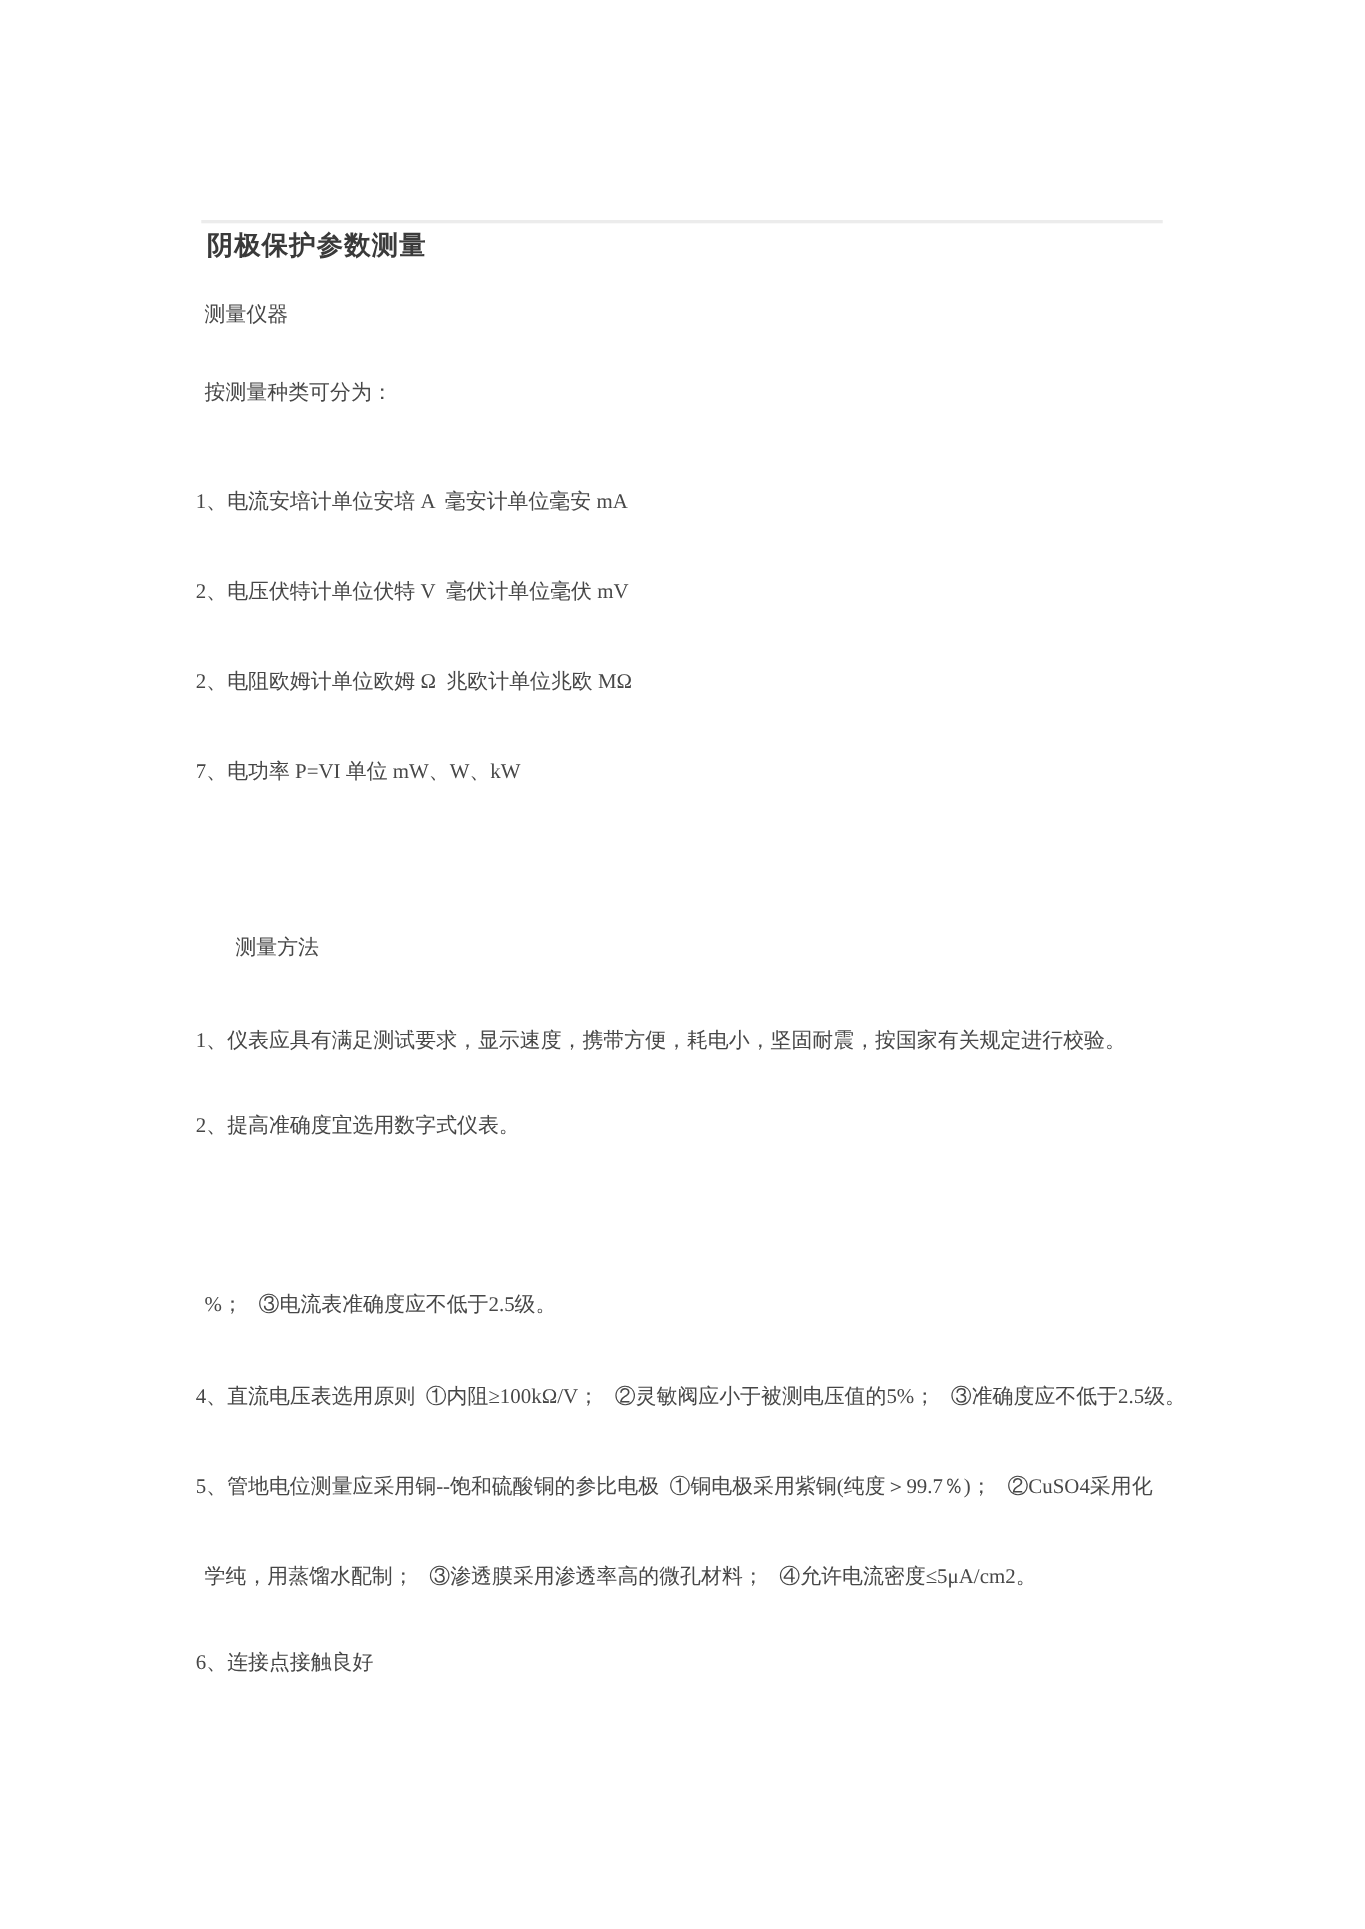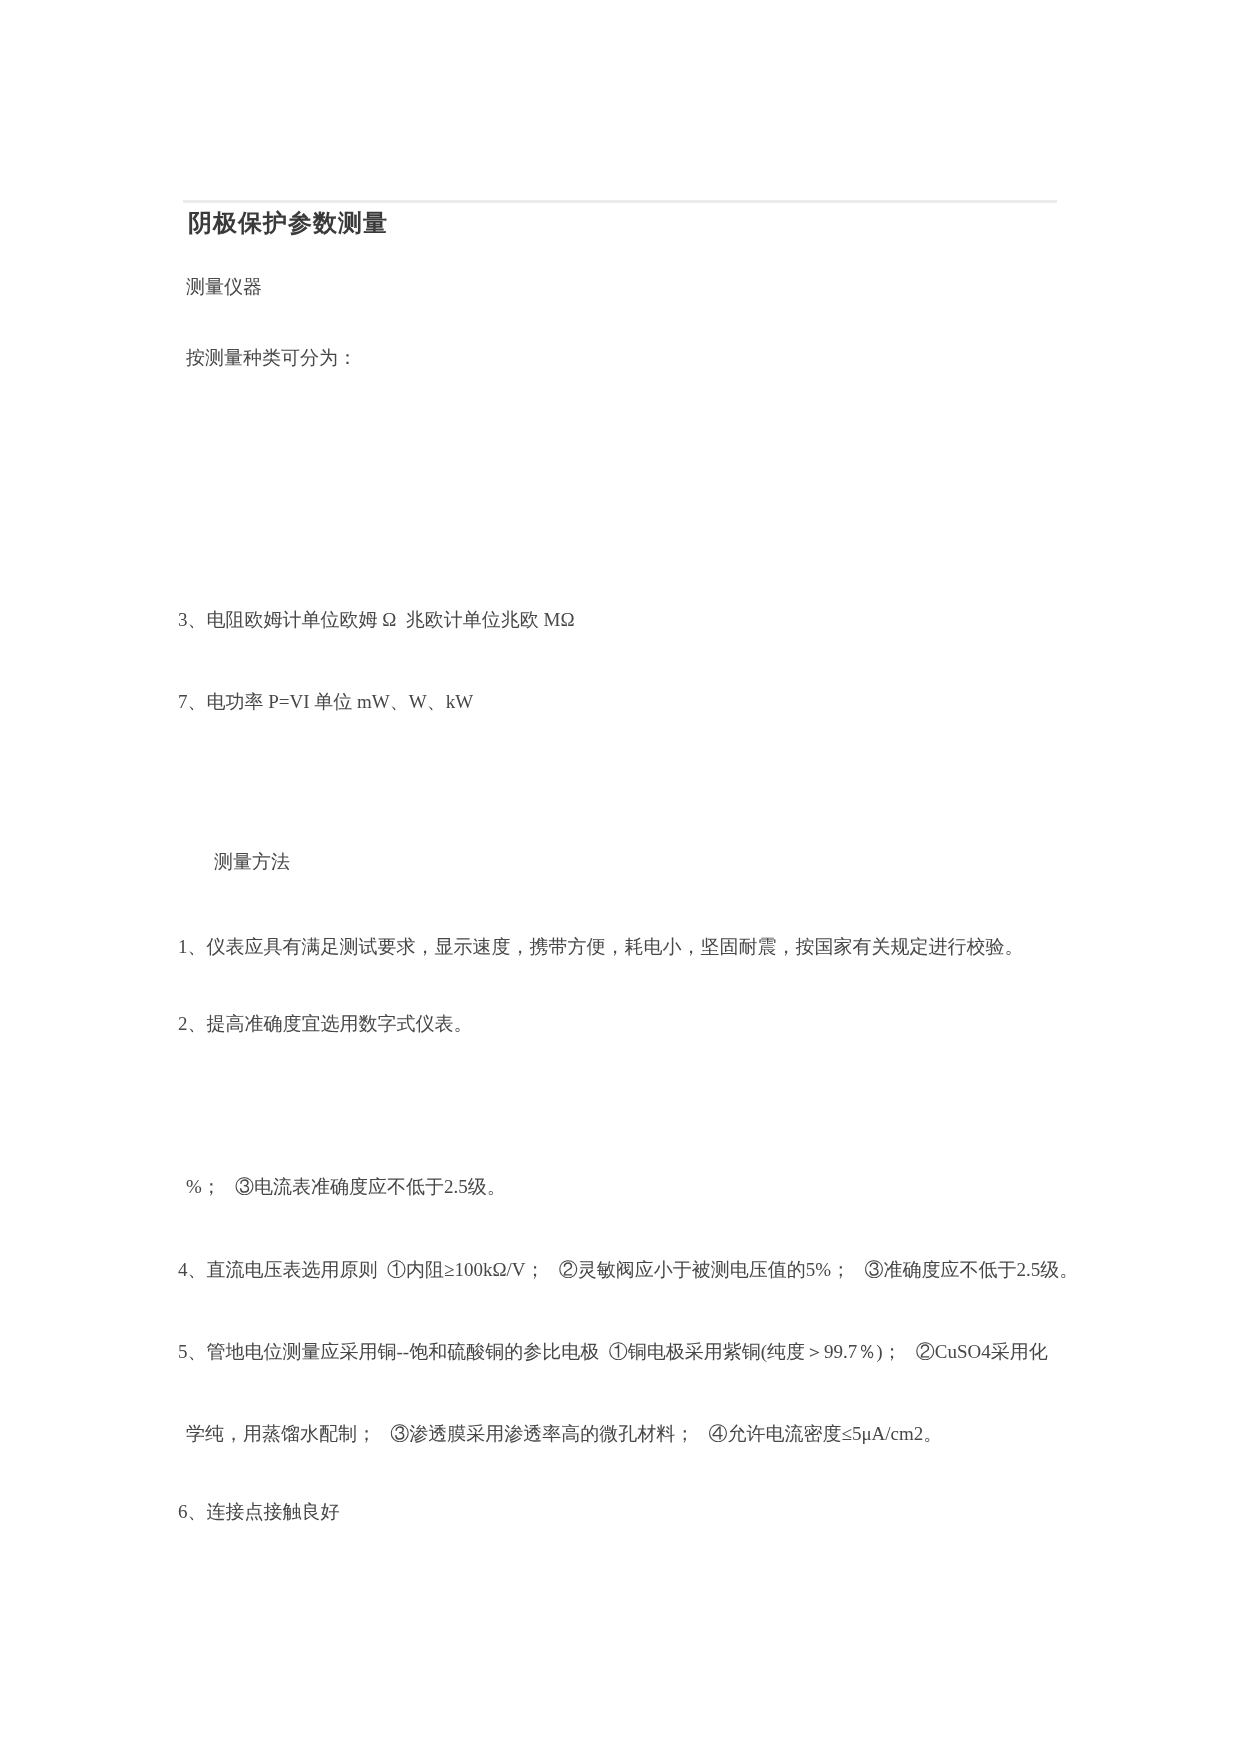--- a/index.html
+++ b/index.html
@@ -65,21 +65,23 @@
 </head>
 <body>
 
 <div class="page">
   <div class="divider"></div>
 
   <h1 class="doc-heading">阴极保护参数测量</h1>
 
   <div class="line plain l0">测量仪器</div>
   <div class="line plain l1">按测量种类可分为：</div>
-  <div class="line l4">3、电阻欧姆计单位欧姆 Ω  兆欧计单位兆欧 MΩ</div>
+  <div class="line l2">1、电流安培计单位安培 A  毫安计单位毫安 mA</div>
+  <div class="line l3">2、电压伏特计单位伏特 V  毫伏计单位毫伏 mV</div>
+  <div class="line l4">2、电阻欧姆计单位欧姆 Ω  兆欧计单位兆欧 MΩ</div>
   <div class="line l5">7、电功率 P=VI 单位 mW、W、kW</div>
   <div class="line indent2 l6">测量方法</div>
   <div class="line l7">1、仪表应具有满足测试要求，显示速度，携带方便，耗电小，坚固耐震，按国家有关规定进行校验。</div>
   <div class="line l8">2、提高准确度宜选用数字式仪表。</div>
   <div class="line cont l10">%；   ③电流表准确度应不低于2.5级。</div>
   <div class="line l11">4、直流电压表选用原则  ①内阻≥100kΩ/V；   ②灵敏阀应小于被测电压值的5%；   ③准确度应不低于2.5级。</div>
   <div class="line l12">5、管地电位测量应采用铜--饱和硫酸铜的参比电极  ①铜电极采用紫铜(纯度＞99.7％)；   ②CuSO4采用化</div>
   <div class="line cont l13">学纯，用蒸馏水配制；   ③渗透膜采用渗透率高的微孔材料；   ④允许电流密度≤5μA/cm2。</div>
   <div class="line l14">6、连接点接触良好</div>
 </div>

